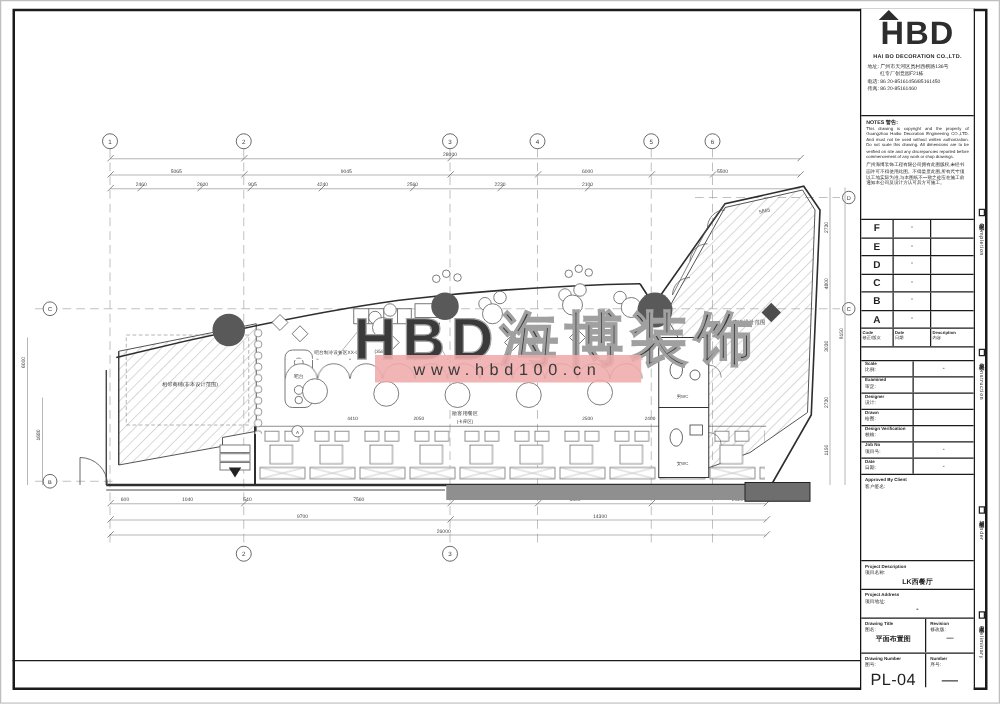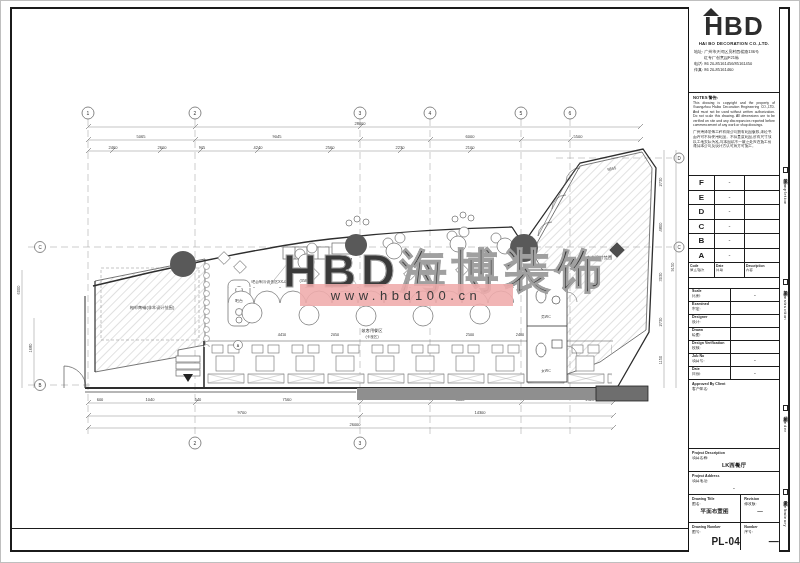--- a/index.html
+++ b/index.html
@@ -31,21 +31,21 @@
   .ilbl .en{font-size:3.6px;font-weight:bold;display:block;line-height:1.1;}
   .ilbl .cn{font-size:3.8px;display:block;line-height:1.2;}
   .ival{flex:1;text-align:center;font-size:5.5px;line-height:12px;}
   .blk-lbl .en{font-size:3.6px;font-weight:bold;display:block;}
   .blk-lbl .cn{font-size:3.8px;display:block;}
   .blk-lbl{padding:2px 0 0 3px;}
   .cell-val{text-align:center;font-weight:bold;font-size:5.6px;margin-top:2px;}
   .two-cell{display:flex;height:100%;}
   .two-cell .lc{flex:1.35;border-right:1px solid #1b1b1b;box-sizing:border-box;}
   .two-cell .rc{flex:1;}
-  .num-val{text-align:right;font-weight:bold;font-size:10px;margin-top:2px;letter-spacing:.3px;}
+  .num-val{text-align:center;font-weight:normal;font-size:13px;margin-top:2px;letter-spacing:.3px;}
   
   .strip{position:absolute;left:779px;top:7px;width:11px;height:545px;border-left:1px solid #1b1b1b;box-sizing:border-box;}
   .strip-item{position:absolute;left:0;width:11px;display:flex;flex-direction:column;align-items:center;}
   .cb{width:3.5px;height:3.5px;border:.6px solid #222;margin-bottom:2px;}
   .strip-item span{writing-mode:vertical-rl;font-size:4.2px;letter-spacing:.5px;white-space:nowrap;}
   
   .foot-line{position:absolute;left:10px;top:528px;width:678px;border-top:1px solid #1b1b1b;}
   .footer{position:absolute;left:272px;top:531px;width:220px;height:20px;}
   .fcirc{position:absolute;left:0;top:3px;width:12px;height:12px;border:1px solid #333;border-radius:50%;font-size:4px;text-align:center;line-height:12px;box-sizing:border-box;}
   .ftitle{position:absolute;left:20px;top:2px;font-size:8px;font-weight:bold;letter-spacing:2px;}

